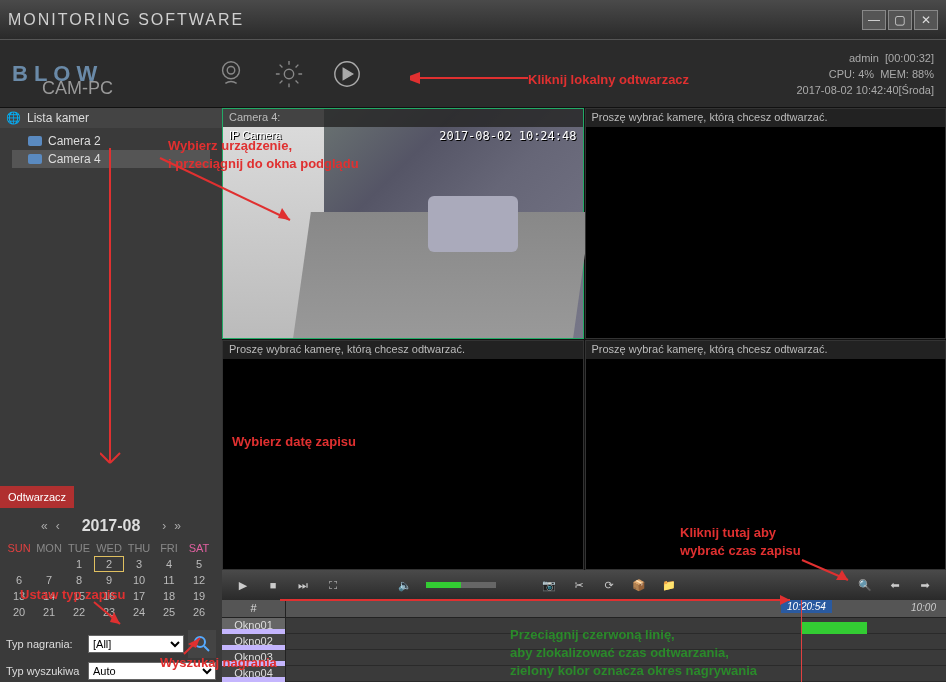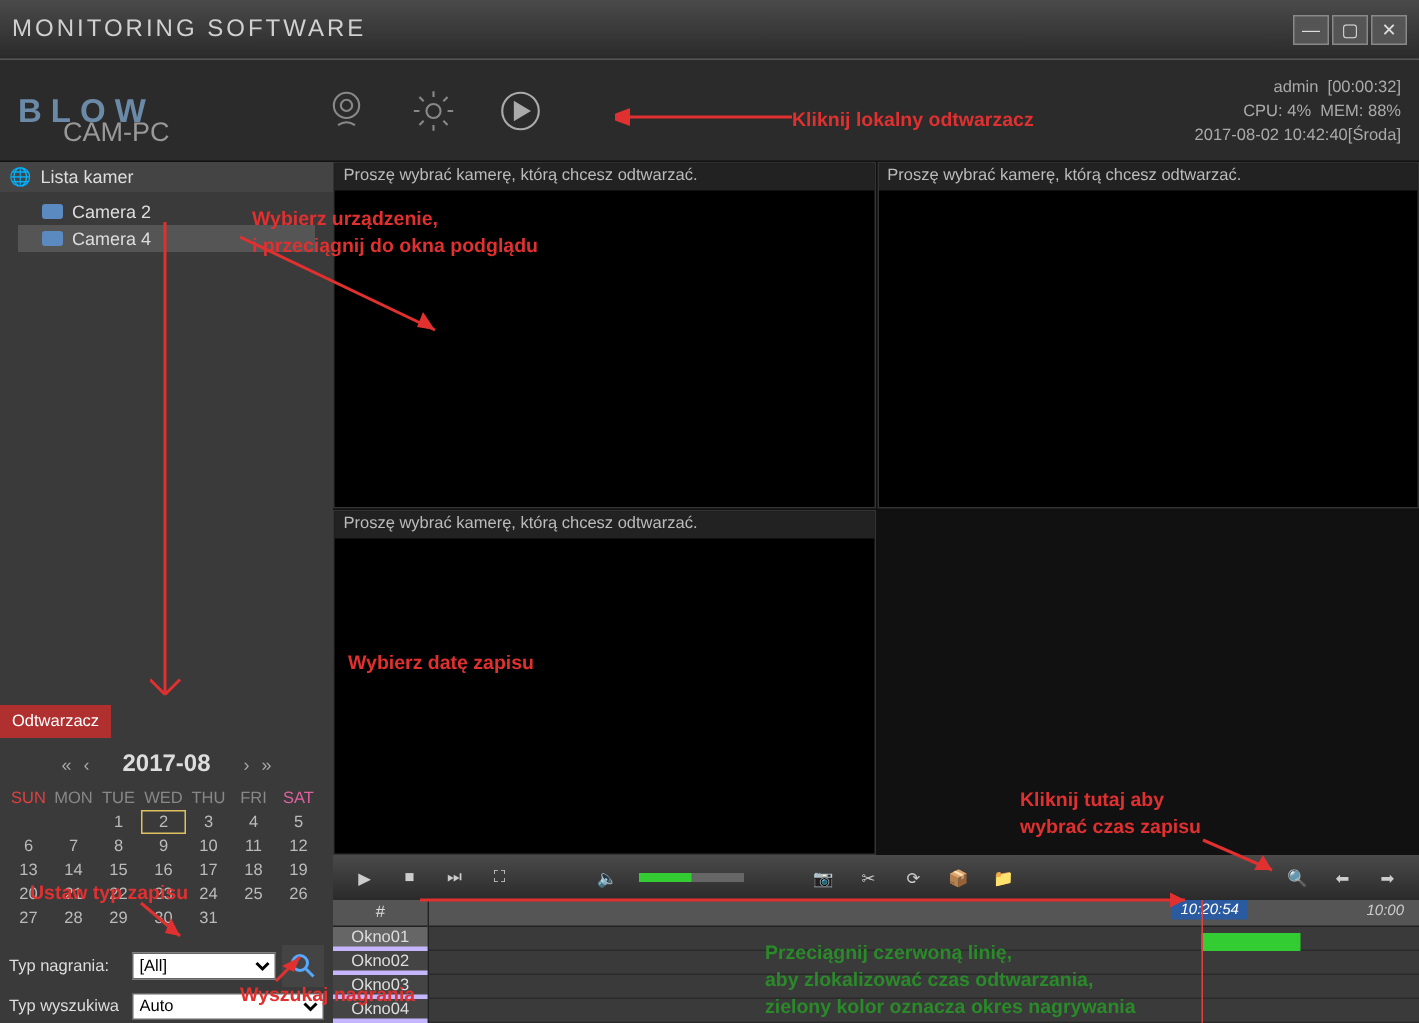--- a/index.html
+++ b/index.html
@@ -54,21 +54,21 @@
 .feed .wall { position: absolute; left: 0; top: 0; width: 28%; height: 100%; background: linear-gradient(#ddd,#bbb); }
 .feed-osd { position: absolute; top: 20px; left: 6px; color: #fff; font-size: 11px; z-index: 2; text-shadow: 1px 1px #000; }
 .feed-osd2 { position: absolute; top: 20px; right: 6px; color: #fff; font-size: 12px; z-index: 2; text-shadow: 1px 1px #000; font-family: monospace; }
 .playbar { height: 30px; background: linear-gradient(#4a4a4a,#2a2a2a); display: flex; align-items: center; gap: 12px; padding: 0 12px; }
 .pbtn { width: 18px; height: 18px; display: flex; align-items: center; justify-content: center; cursor: pointer; color: #ccc; }
 .vol { width: 70px; height: 6px; background: #666; position: relative; }
 .vol-fill { position: absolute; left: 0; top: 0; bottom: 0; width: 50%; background: #3c3; }
 .timeline { height: 90px; background: #3a3a3a; display: flex; }
 .tl-list { width: 64px; border-right: 1px solid #222; }
 .tl-list .tlhdr { height: 18px; background: #555; text-align: center; font-size: 11px; padding-top: 2px; border-bottom: 1px solid #222; }
-.tl-list .tlrow { height: 16px; text-align: center; font-size: 11px; padding-top: 1px; border-bottom: 3px solid #c4b5fd; background: #444; }
+.tl-list .tlrow { height: 16px; text-align: center; font-size: 11px; padding-top: 1px; border-bottom: 5px solid #c4b5fd; background: #444; }
 .tl-list .tlrow.sel { background: #666; }
 .tl-track { flex: 1; position: relative; background: #3a3a3a; overflow: hidden; }
 .tl-ruler { height: 18px; background: #555; position: relative; border-bottom: 1px solid #222; font-style: italic; }
 .tl-tick { position: absolute; top: 2px; font-size: 10px; color: #ccc; }
 .tl-marker { position: absolute; top: 0; bottom: 0; width: 1px; background: #e04040; left: 78%; }
 .tl-marker-lbl { position: absolute; top: 0; left: 75%; background: #2a5aa0; color: #fff; font-size: 10px; padding: 1px 6px; }
 .tl-rec { position: absolute; height: 12px; background: #3c3; top: 22px; }
 .tl-rows { position: absolute; top: 18px; left: 0; right: 0; }
 .tl-rows .r { height: 16px; border-bottom: 1px solid #2a2a2a; }
 .annot { position: absolute; color: #e03030; font-size: 13px; font-weight: bold; pointer-events: none; z-index: 50; }
@@ -189,29 +189,20 @@
           </div>
           <div class="cal-row">
             <div class="cal-cell day sun">20</div>
             <div class="cal-cell day">21</div>
             <div class="cal-cell day">22</div>
             <div class="cal-cell day">23</div>
             <div class="cal-cell day">24</div>
             <div class="cal-cell day">25</div>
             <div class="cal-cell day sat">26</div>
           </div>
-          <div class="cal-row">
-            <div class="cal-cell day sun">27</div>
-            <div class="cal-cell day">28</div>
-            <div class="cal-cell day">29</div>
-            <div class="cal-cell day">30</div>
-            <div class="cal-cell day">31</div>
-            <div class="cal-cell day"></div>
-            <div class="cal-cell day sat"></div>
-          </div>
         </div>
     </div>
 
     <div class="form">
       <div class="form-row">
         <label>Typ nagrania:</label>
         <select><option>[All]</option></select>
         <div class="searchbtn">
           <svg width="20" height="20" viewBox="0 0 20 20">
               <circle cx="8" cy="8" r="5" fill="none" stroke="#5af" stroke-width="2"></circle>
@@ -221,20 +212,30 @@
       </div>
       <div class="form-row">
         <label>Typ wyszukiwa</label>
         <select><option>Auto</option></select>
       </div>
     </div>
   </div>
 
   <div class="viewarea">
     <div class="grid2x2">
+      <div class="pane active">
+        <div class="pane-title">Camera 4:</div>
+        <div class="feed">
+          <div class="wall"></div>
+            <div class="road"></div>
+            <div class="van"></div>
+        </div>
+        <div class="feed-osd">IP Camera</div>
+        <div class="feed-osd2">2017-08-02 10:24:48</div>
+      </div>
       <div class="pane">
         <div class="pane-title">Proszę wybrać kamerę, którą chcesz odtwarzać.</div>
       </div>
       <div class="pane">
         <div class="pane-title">Proszę wybrać kamerę, którą chcesz odtwarzać.</div>
       </div>
       <div class="pane">
         <div class="pane-title">Proszę wybrać kamerę, którą chcesz odtwarzać.</div>
       </div>
     </div>

